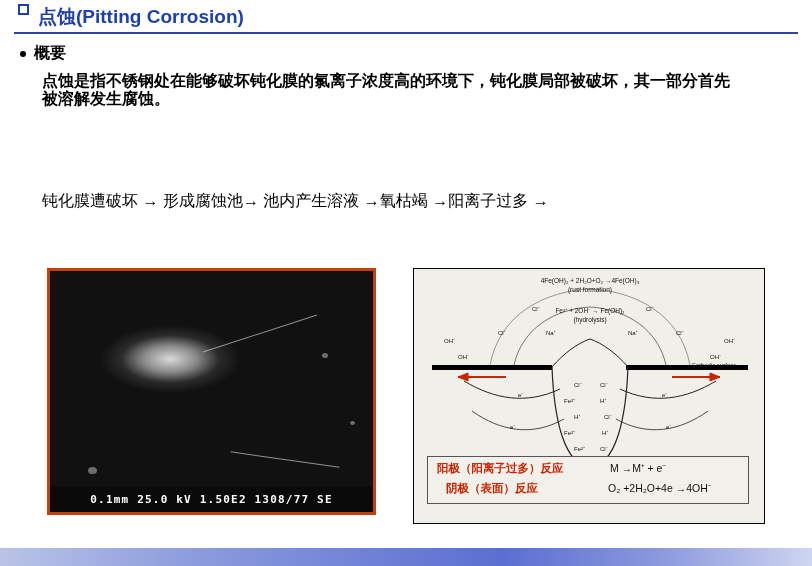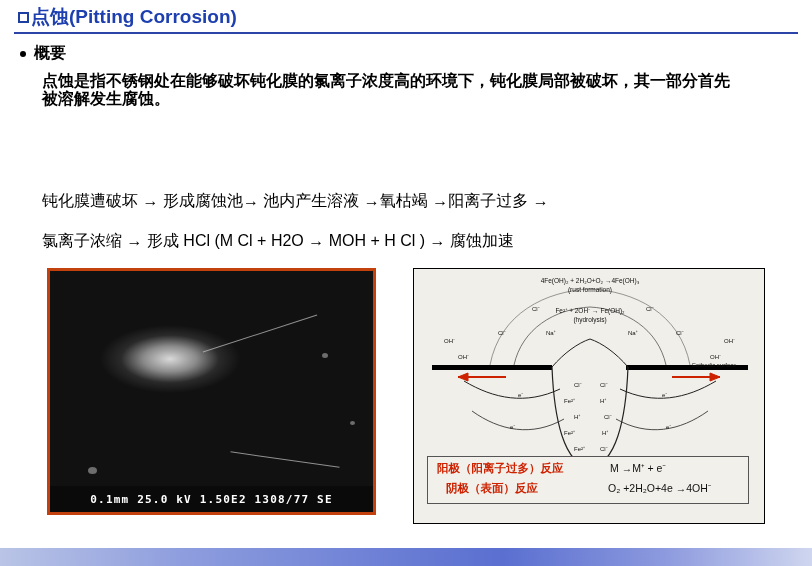--- a/index.html
+++ b/index.html
@@ -20,22 +20,21 @@
     width: 812px;
     height: 566px;
     background: #ffffff;
   }
   
   .title-row {
     position: absolute;
     left: 18px;
     top: 4px;
     display: flex;
-    align-items: center;
-    gap: 2px;
+    gap: 9px;
   }
   .title-bullet {
     width: 11px;
     height: 11px;
     border: 2px solid #1f3fa0;
     background: transparent;
     box-sizing: border-box;
   }
   .title-text {
     font-size: 19px;
@@ -211,21 +210,20 @@
 
   <div class="bullet-item" style="left:20px; top:42px;">
     <span class="dot"></span>
     <span class="b-label">概要</span>
   </div>
 
   <div class="para" style="left:42px; top:72px;">点蚀是指不锈钢处在能够破坏钝化膜的氯离子浓度高的环境下，钝化膜局部被破坏，其一部分首先被溶解发生腐蚀。</div>
 
 
   <div class="flow" style="left:42px; top:188px;">钝化膜遭破坏  →  形成腐蚀池→  池内产生溶液  →氧枯竭  →阳离子过多  →</div>
-  <div class="flow" style="left:42px; top:228px;">氯离子浓缩  →   形成  HCl (M Cl  + H2O →  MOH + H Cl ) →  腐蚀加速</div>
 
   <div class="photo">
     <div class="grain"></div>
     <div class="speck" style="left:38px; top:196px; width:9px; height:7px;"></div>
     <div class="speck" style="left:272px; top:82px; width:6px; height:5px;"></div>
     <div class="speck" style="left:300px; top:150px; width:5px; height:4px;"></div>
     <div class="scratch" style="left:150px; top:62px; width:120px; transform:rotate(-18deg);"></div>
     <div class="scratch" style="left:180px; top:188px; width:110px; transform:rotate(8deg);"></div>
     <div class="photo-bar">
       <span>0.1mm  25.0 kV   1.50E2   1308/77  SE</span>

